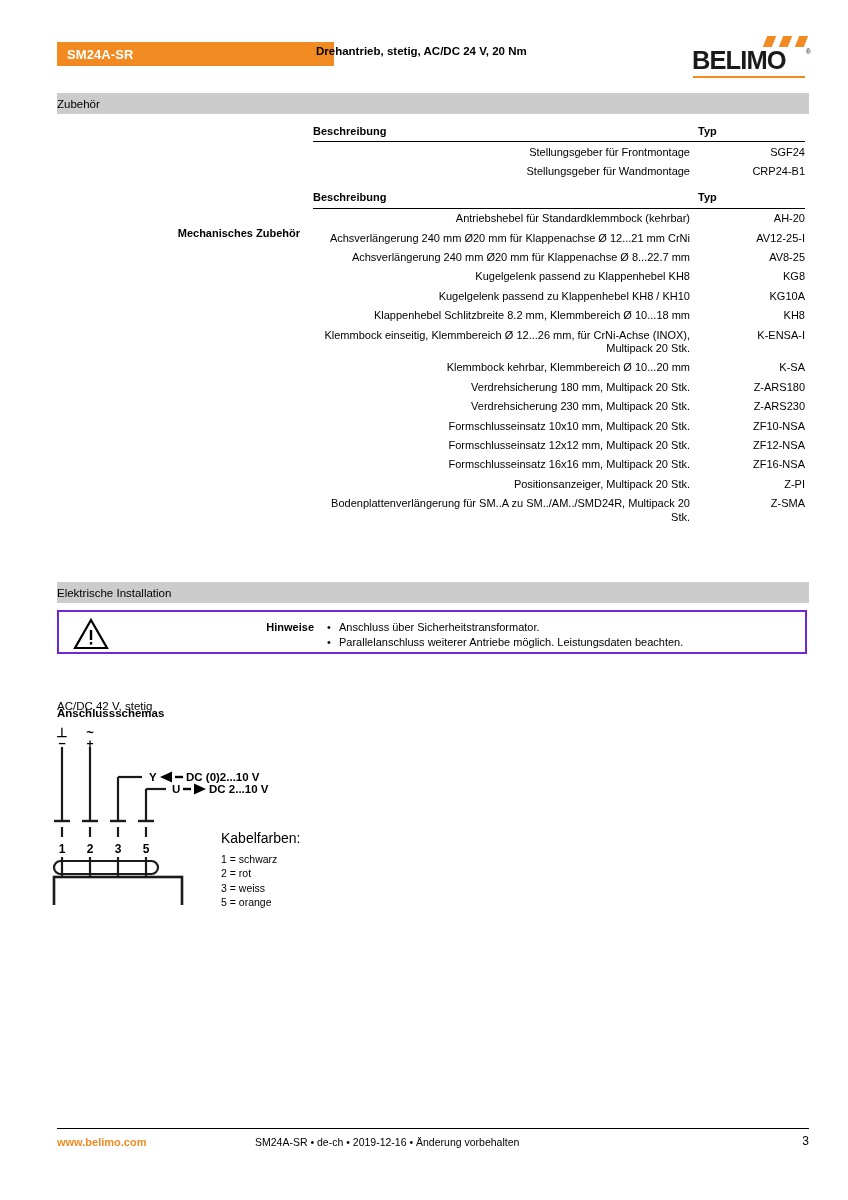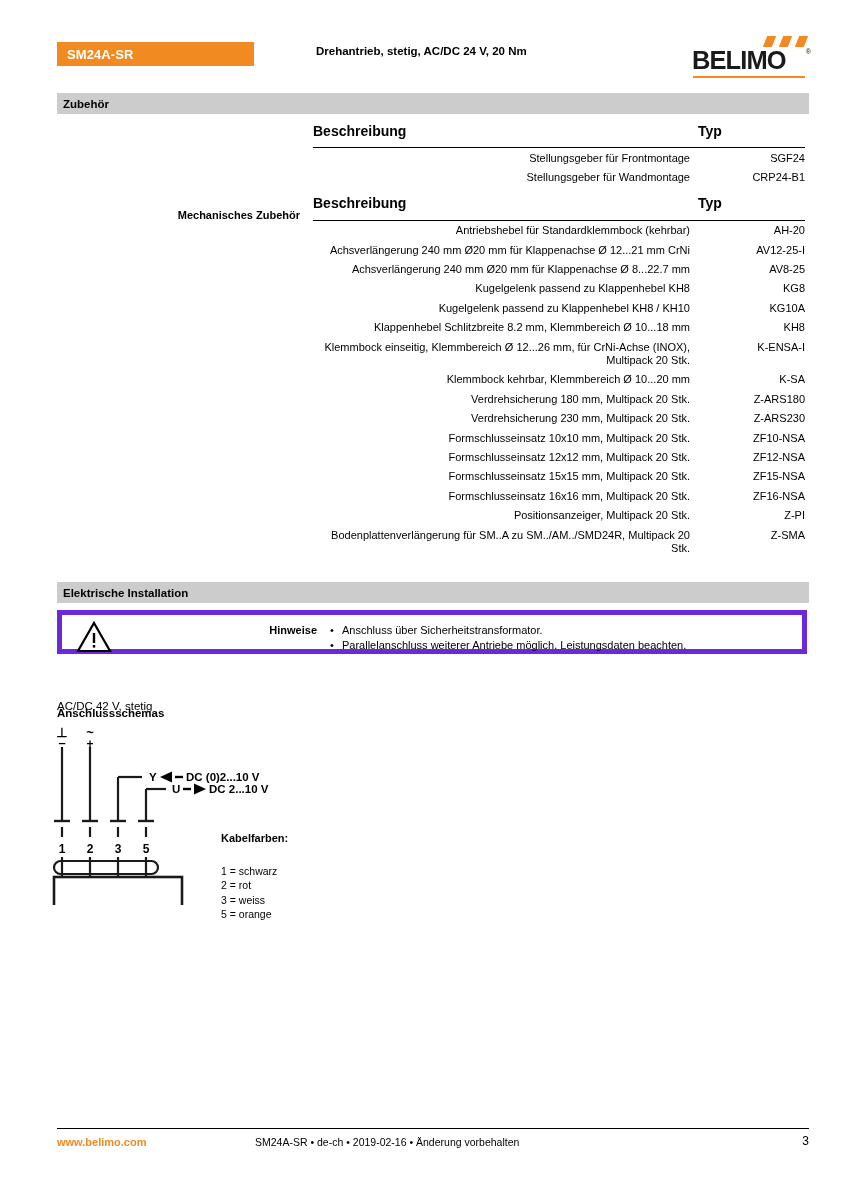--- a/index.html
+++ b/index.html
@@ -25,21 +25,21 @@
   .header {
     position: absolute;
     left: 0; right: 0;
     top: 42px;
     height: 46px;
   }
   .title-badge {
     position: absolute;
     left: 57px;
     top: 0px;
-    width: 197px;
+    width: 277px;
     height: 24px;
     background: #f18b21;
     display: flex;
     align-items: center;
   }
   .title-badge span {
     color: #ffffff;
     font-size: 13px;
     font-weight: bold;
     padding-left: 10px;
@@ -113,22 +113,22 @@
     position: absolute;
     left: 57px;
     width: 752px;
     height: 21px;
     background: #cccccc;
     display: flex;
     align-items: center;
   }
   .section-bar span {
     font-size: 11.5px;
-    font-weight: bold;
-    padding-left: 6px;
+    font-weight: normal;
+    padding-left: 0;
     color: #000;
   }
   #bar-zubehoer { top: 93px; }
   #bar-elektrische { top: 582px; }
 
   
   .acc-area {
     position: absolute;
     left: 0;
     top: 125px;
@@ -158,42 +158,42 @@
     padding: 0;
     vertical-align: top;
     text-align: left;
     font-size: 11px;
     font-weight: normal;
     line-height: 13.4px;
     color: #000;
   }
   table.acc th {
     font-weight: bold;
-    font-size: 14px;
-    padding-bottom: 9px;
+    font-size: 11px;
+    padding-bottom: 3px;
     border-bottom: 1px solid #000;
   }
   table.acc tr.head-spaced th {
     padding-top: 10px;
   }
   table.acc td {
     padding-top: 3.5px;
     padding-bottom: 2.5px;
     text-align: right;
   }
   table.acc td.desc { padding-right: 8px; }
 
   
   .notice-box {
     position: absolute;
     left: 57px;
     top: 610px;
     width: 750px;
     height: 44px;
-    border: 5px solid #6d28d9;
+    border: 2px solid #6d28d9;
     box-sizing: border-box;
   }
   .warn-tri {
     position: absolute;
     left: 14px;
     top: 6px;
     width: 36px;
     height: 32px;
   }
   .notice-label {
@@ -251,23 +251,23 @@
     height: 180px;
   }
   .kabel-legend {
     position: absolute;
     left: 221px;
     top: 831px;
     font-size: 10.5px;
     line-height: 14.6px;
   }
   .kabel-legend .kf-title {
-    font-weight: bold;
-    font-size: 11px;
-    margin-bottom: 18px;
+    font-weight: normal;
+    font-size: 14px;
+    margin-bottom: 6px;
   }
 
   
   .footer-rule {
     position: absolute;
     left: 57px;
     top: 1128px;
     width: 752px;
     height: 1px;
     background: #000;
@@ -316,21 +316,21 @@
       <div class="logo-reg">®</div>
       <div class="logo-underline"></div>
     </div>
   </div>
 
   <div class="section-bar" id="bar-zubehoer">
     <span>Zubehör</span>
   </div>
 
   <div class="acc-area">
-    <div class="row-label" id="mech-label" style="top: 84px;">Mechanisches Zubehör</div>
+    <div class="row-label" id="mech-label" style="top: 102px;">Mechanisches Zubehör</div>
     <table class="acc">
       <colgroup>
           <col class="c-desc">
           <col class="c-typ">
         </colgroup>
       <tbody id="acc-body">
           <tr>
             <th>Beschreibung</th>
             <th>Typ</th>
           </tr>
@@ -386,24 +386,20 @@
             <td class="desc">Verdrehsicherung 230 mm, Multipack 20 Stk.</td>
             <td>Z-ARS230</td>
           </tr>
           <tr>
             <td class="desc">Formschlusseinsatz 10x10 mm, Multipack 20 Stk.</td>
             <td>ZF10-NSA</td>
           </tr>
           <tr>
             <td class="desc">Formschlusseinsatz 12x12 mm, Multipack 20 Stk.</td>
             <td>ZF12-NSA</td>
-          </tr>
-          <tr>
-            <td class="desc">Formschlusseinsatz 15x15 mm, Multipack 20 Stk.</td>
-            <td>ZF15-NSA</td>
           </tr>
           <tr>
             <td class="desc">Formschlusseinsatz 16x16 mm, Multipack 20 Stk.</td>
             <td>ZF16-NSA</td>
           </tr>
           <tr>
             <td class="desc">Positionsanzeiger, Multipack 20 Stk.</td>
             <td>Z-PI</td>
           </tr>
           <tr>
@@ -495,16 +491,16 @@
     <div id="kabel-items">
         <div>1 = schwarz</div>
         <div>2 = rot</div>
         <div>3 = weiss</div>
         <div>5 = orange</div>
       </div>
   </div>
 
   <div class="footer-rule"></div>
   <div class="footer-left">www.belimo.com</div>
-  <div class="footer-center">SM24A-SR • de-ch • 2019-02-16 • Änderung vorbehalten</div>
+  <div class="footer-center">SM24A-SR • de-ch • 2019-12-16 • Änderung vorbehalten</div>
   <div class="footer-page">3</div>
 
 </div>
 
 </body></html>

